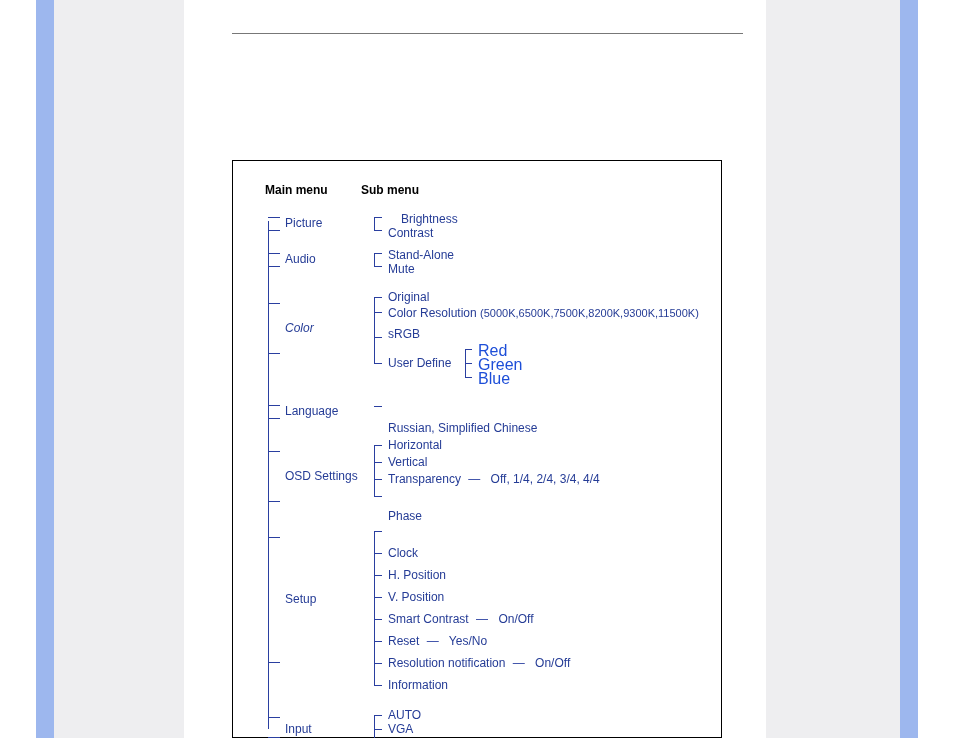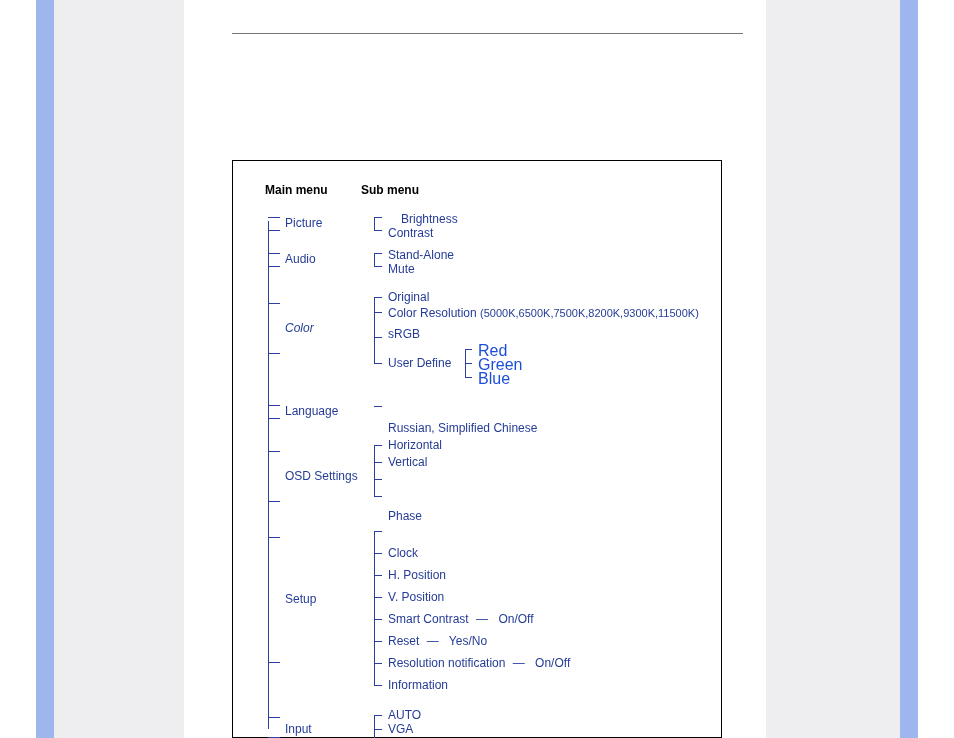--- a/index.html
+++ b/index.html
@@ -168,20 +168,25 @@
     </div>
     <div class="sub-bracket" style="left:109px; top:228px;">
       <div class="vbar" style="top:0; height:51px;"></div>
       <div class="htick" style="top:0;"></div>
       <div class="htick" style="top:17px;"></div>
       <div class="htick" style="top:34px;"></div>
       <div class="htick" style="top:51px;"></div>
     </div>
     <span class="sub-entry menu-item blue" style="left:123px; top:221px;">Horizontal</span>
     <span class="sub-entry menu-item blue" style="left:123px; top:238px;">Vertical</span>
+    <span class="sub-entry menu-item blue" style="left:123px; top:255px;">
+      <span>Transparency</span>
+      <span class="dash">—</span>
+      <span class="extra">Off, 1/4, 2/4, 3/4, 4/4</span>
+    </span>
 
     <div class="main-entry" style="top:320px;">
       <div class="h-tick main-top-tick"></div>
       <span class="main-link menu-item blue" style="top:55px;">Setup</span>
       <div class="h-tick main-bot-tick" style="top:125px;"></div>
     </div>
     <div class="sub-bracket" style="left:109px; top:314px;">
       <div class="vbar" style="top:0; height:154px;"></div>
       <div class="htick" style="top:0;"></div>
       <div class="htick" style="top:22px;"></div>

